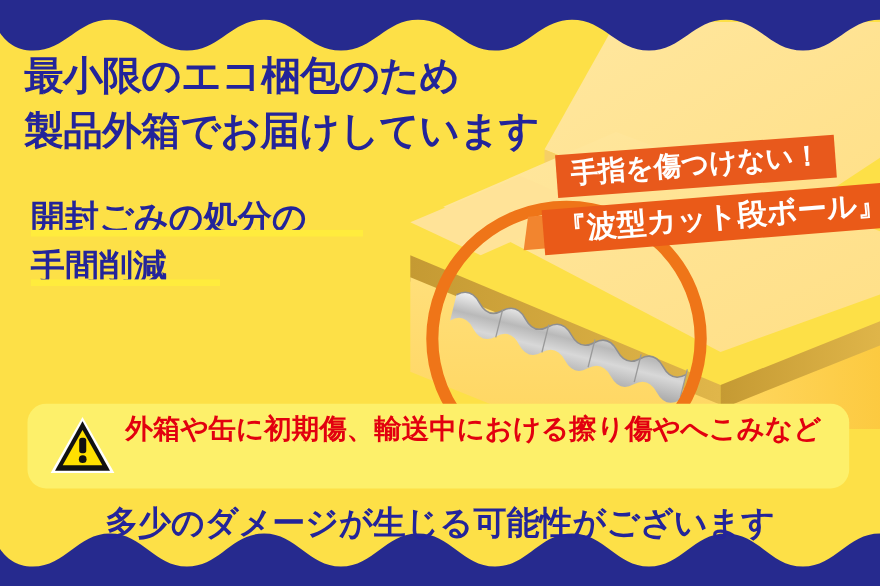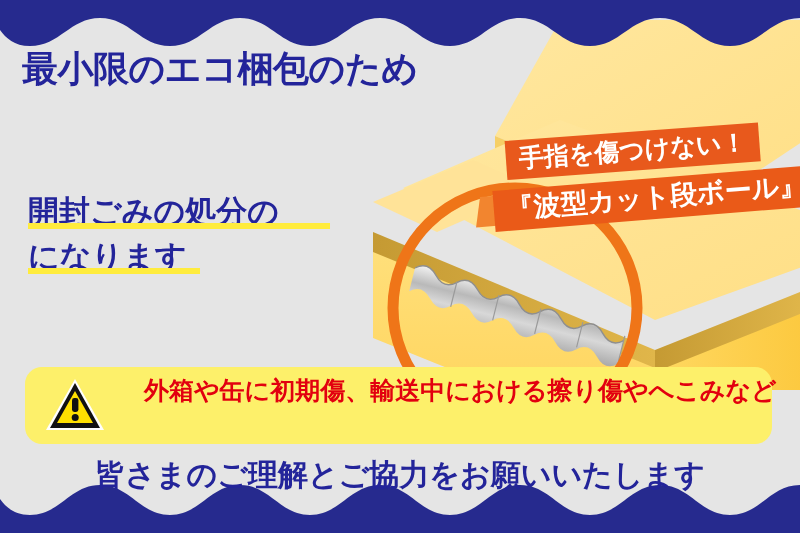--- a/index.html
+++ b/index.html
@@ -1,39 +1,39 @@
 <!DOCTYPE html>
 <html><head>
 <meta charset="utf-8">
 <style>
   html,body{margin:0;padding:0;}
   body{
     width:800px;height:533px;overflow:hidden;background:#ffffff;
     font-family:"Liberation Sans","DejaVu Sans",sans-serif;
   }
-  #stage{position:relative;width:800px;height:533px;background:#e5e5e5;overflow:hidden;}
+  #stage{position:relative;width:800px;height:533px;background:#fde047;overflow:hidden;}
 
   
   .wave{position:absolute;left:0;width:800px;pointer-events:none;}
   .wave.top{top:0;height:64px;}
   .wave.bottom{bottom:0;height:60px;}
 
   
   #illustration{position:absolute;left:355px;top:20px;width:450px;height:370px;}
 
   
   #headline{
     position:absolute;left:22px;top:44px;width:530px;
     color:#23249a;font-weight:700;font-size:36px;line-height:1.38;
     letter-spacing:-0.5px;white-space:nowrap;
   }
   #headline .hl{display:block;}
 
   
-  #subblock{position:absolute;left:28px;top:196px;width:360px;}
+  #subblock{position:absolute;left:28px;top:182px;width:360px;}
   #subblock .sl{
     display:block;color:#23249a;font-weight:700;font-size:31px;
     line-height:1.0;white-space:nowrap;padding-bottom:2px;margin-bottom:12px;
     position:relative;
   }
   #subblock .sl::after{
     content:"";position:absolute;left:0;bottom:0;height:6px;background:#ffec3d;
     width:100%;
   }
   #subblock .sl.w1::after{width:302px;}
@@ -65,21 +65,21 @@
   #warnbox{
     position:absolute;left:25px;top:367px;width:747px;height:77px;
     background:#fdf06a;border-radius:17px;
   }
   #warn-icon{position:absolute;left:44px;top:376px;width:62px;height:58px;}
   #warn-text{
     position:absolute;left:114px;top:374px;
     color:#e2000f;font-weight:700;font-size:25px;line-height:1.32;
     white-space:nowrap;
   }
-  #warn-text .wl{display:block;margin-left:30px;}
+  #warn-text .wl{display:block;}
 
   
   #closing{
     position:absolute;left:0;top:455px;width:800px;text-align:center;
     color:#23249a;font-weight:700;font-size:30px;white-space:nowrap;
   }
 </style>
 </head>
 <body>
 
@@ -187,25 +187,26 @@
                C280,42 270,12 240,12
                C210,12 200,42 170,42
                C140,42 130,12 100,12
                C70,12 60,42 30,42
                C14,42 6,34 0,26 Z" fill="#262a8e"></path>
     </svg>
   </div>
 
   <div id="headline">
     <span class="hl">最小限のエコ梱包のため</span>
+    <span class="hl">製品外箱でお届けしています</span>
   </div>
 
   <div id="subblock">
     <span class="sl w1">開封ごみの処分の</span>
-    <span class="sl w3">になります</span>
+    <span class="sl w3">手間削減</span>
   </div>
 
   <div id="banner-tail"></div>
   <div class="banner" id="banner1">手指を傷つけない！</div>
   <div class="banner" id="banner2">『波型カット段ボール』</div>
 
   <div id="warnbox"></div>
 
   <div id="warn-icon">
     <svg width="62" height="58" viewBox="0 0 62 58">
@@ -214,15 +215,15 @@
       <path d="M31,15 L49,47 L13,47 Z" fill="#ffe000"></path>
       <rect x="28" y="22" width="6.4" height="14" rx="2.4" fill="#111111"></rect>
       <circle cx="31.2" cy="41.4" r="3.5" fill="#111111"></circle>
     </svg>
   </div>
 
   <div id="warn-text">
     <span class="wl">外箱や缶に初期傷、輸送中における擦り傷やへこみなど</span>
   </div>
 
-  <div id="closing">皆さまのご理解とご協力をお願いいたします</div>
+  <div id="closing">多少のダメージが生じる可能性がございます</div>
 
 </div>
 
 </body></html>

